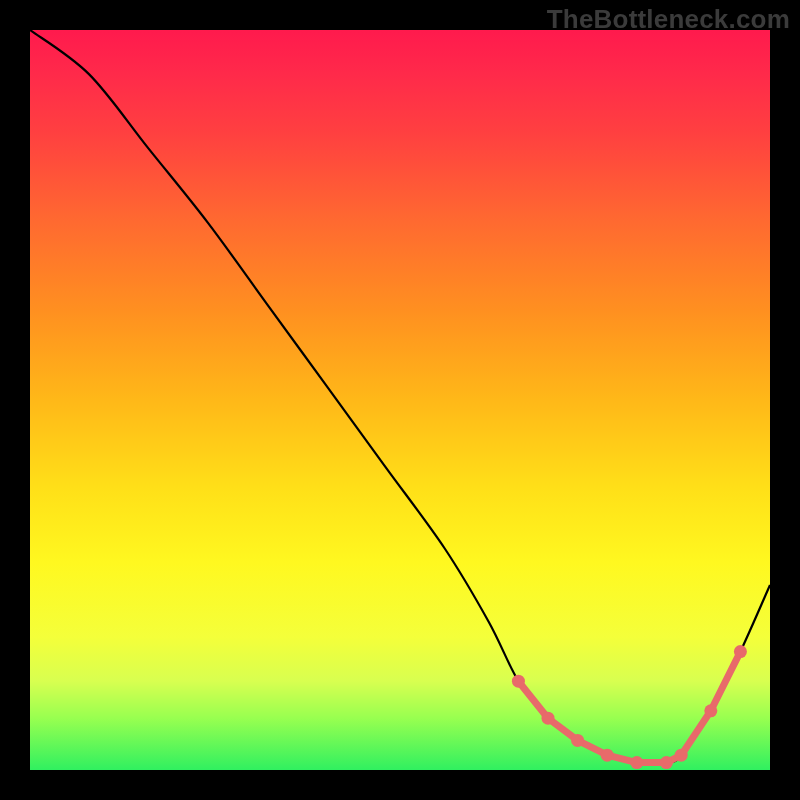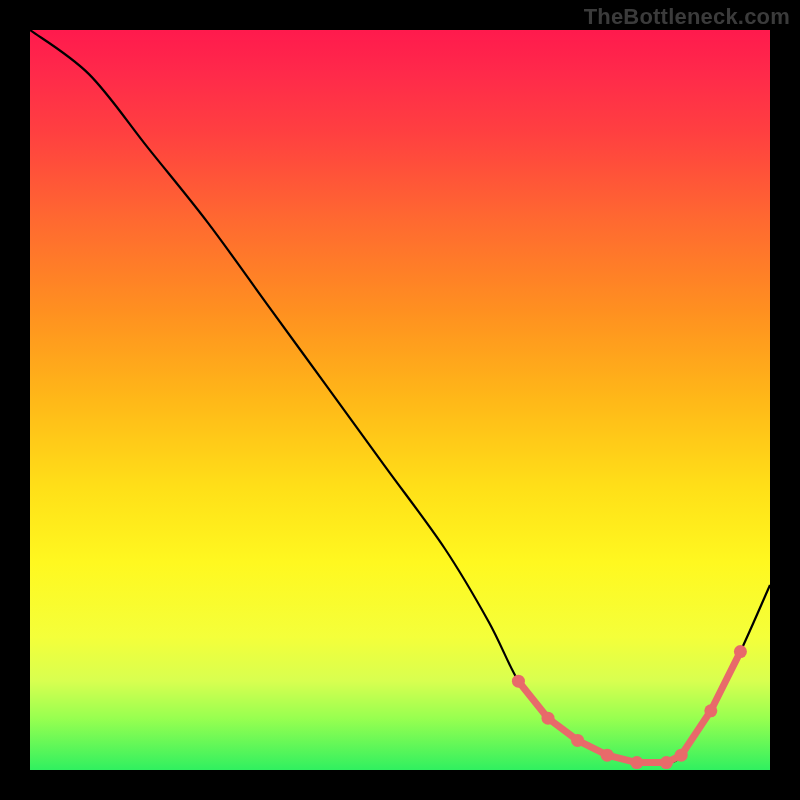--- a/index.html
+++ b/index.html
@@ -15,21 +15,21 @@
     position: relative;
     width: 800px;
     height: 800px;
     background: #000;
   }
   .watermark {
     position: absolute;
     top: 4px;
     right: 10px;
     color: #3b3b3b;
-    font-size: 22px;
+    font-size: 26px;
     font-weight: 600;
     letter-spacing: 0.2px;
     z-index: 20;
   }
   .plot-area {
     
     position: absolute;
     left: 30px;
     top: 30px;
     width: 740px;

